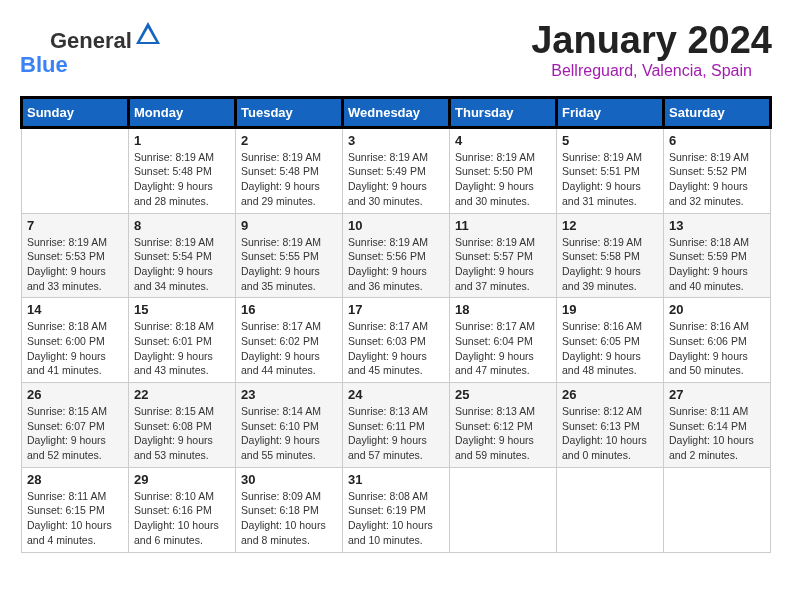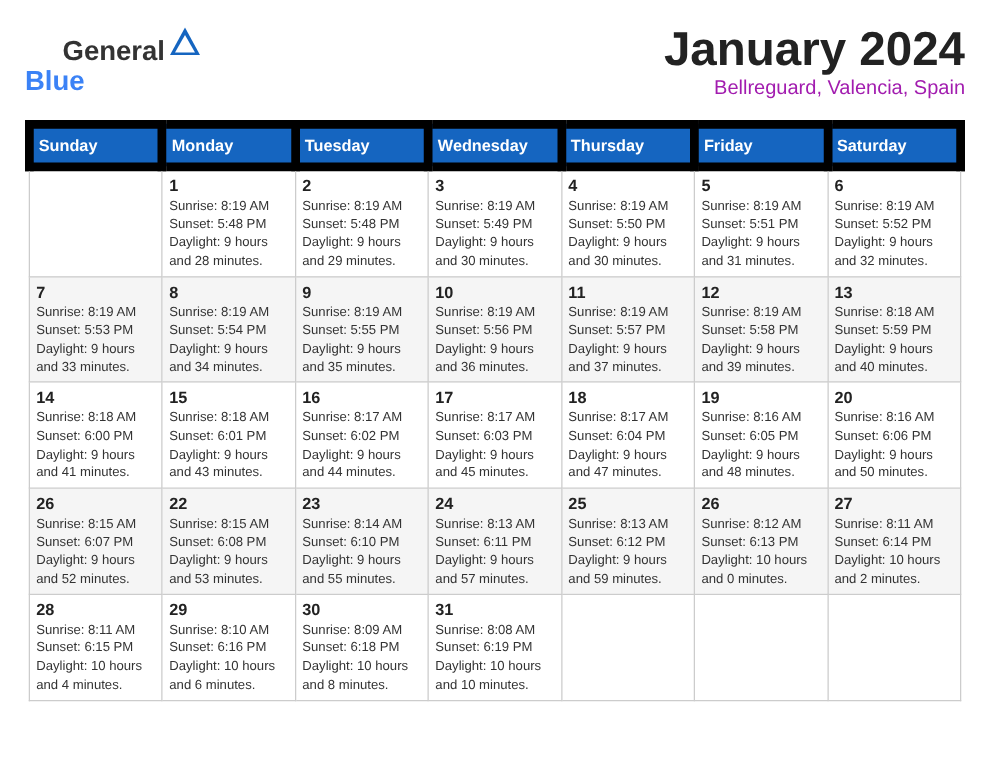--- a/index.html
+++ b/index.html
@@ -25,21 +25,21 @@
       font-weight: bold;
       line-height: 1.1;
     }
     .logo-general { color: #333; margin-left: 30px; }
     .logo-blue { color: #3b82f6; }
     .logo-icon {
       width: 28px;
       height: 28px;
       margin-left: 2px;
     }
-    .title-block { text-align: right; }
+    .title-block { text-align: center; }
     .title-month {
       font-size: 38px;
       font-weight: bold;
       color: #222;
       line-height: 1.1;
     }
     .title-location {
       font-size: 16px;
       color: #a21caf;
     }
@@ -48,21 +48,21 @@
       border-collapse: collapse;
       font-size: 11px;
     }
     thead tr th {
       background-color: #1565c0;
       color: #fff;
       padding: 6px 4px;
       text-align: left;
       font-size: 13px;
       font-weight: bold;
-      border: 7px solid #000000;
+      border: 3px solid #000000;
     }
     tbody tr td {
       border: 1px solid #ccc;
       vertical-align: top;
       padding: 4px 5px;
       height: 80px;
       width: calc(100% / 7);
     }
     tbody tr:nth-child(even) td {
       background-color: #f5f5f5;

